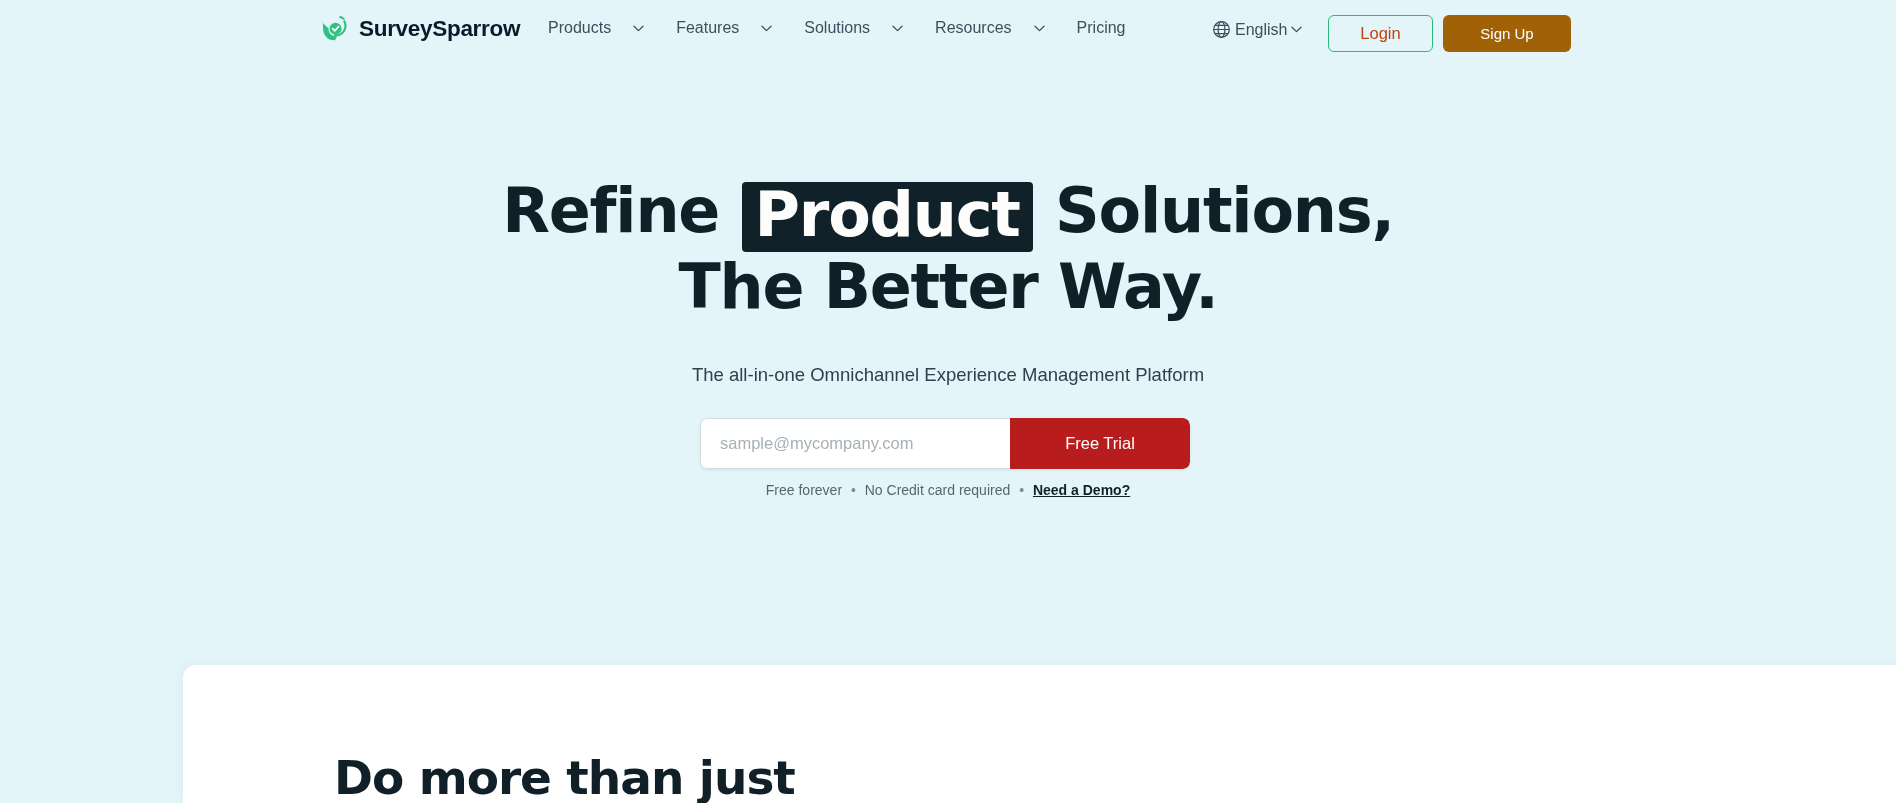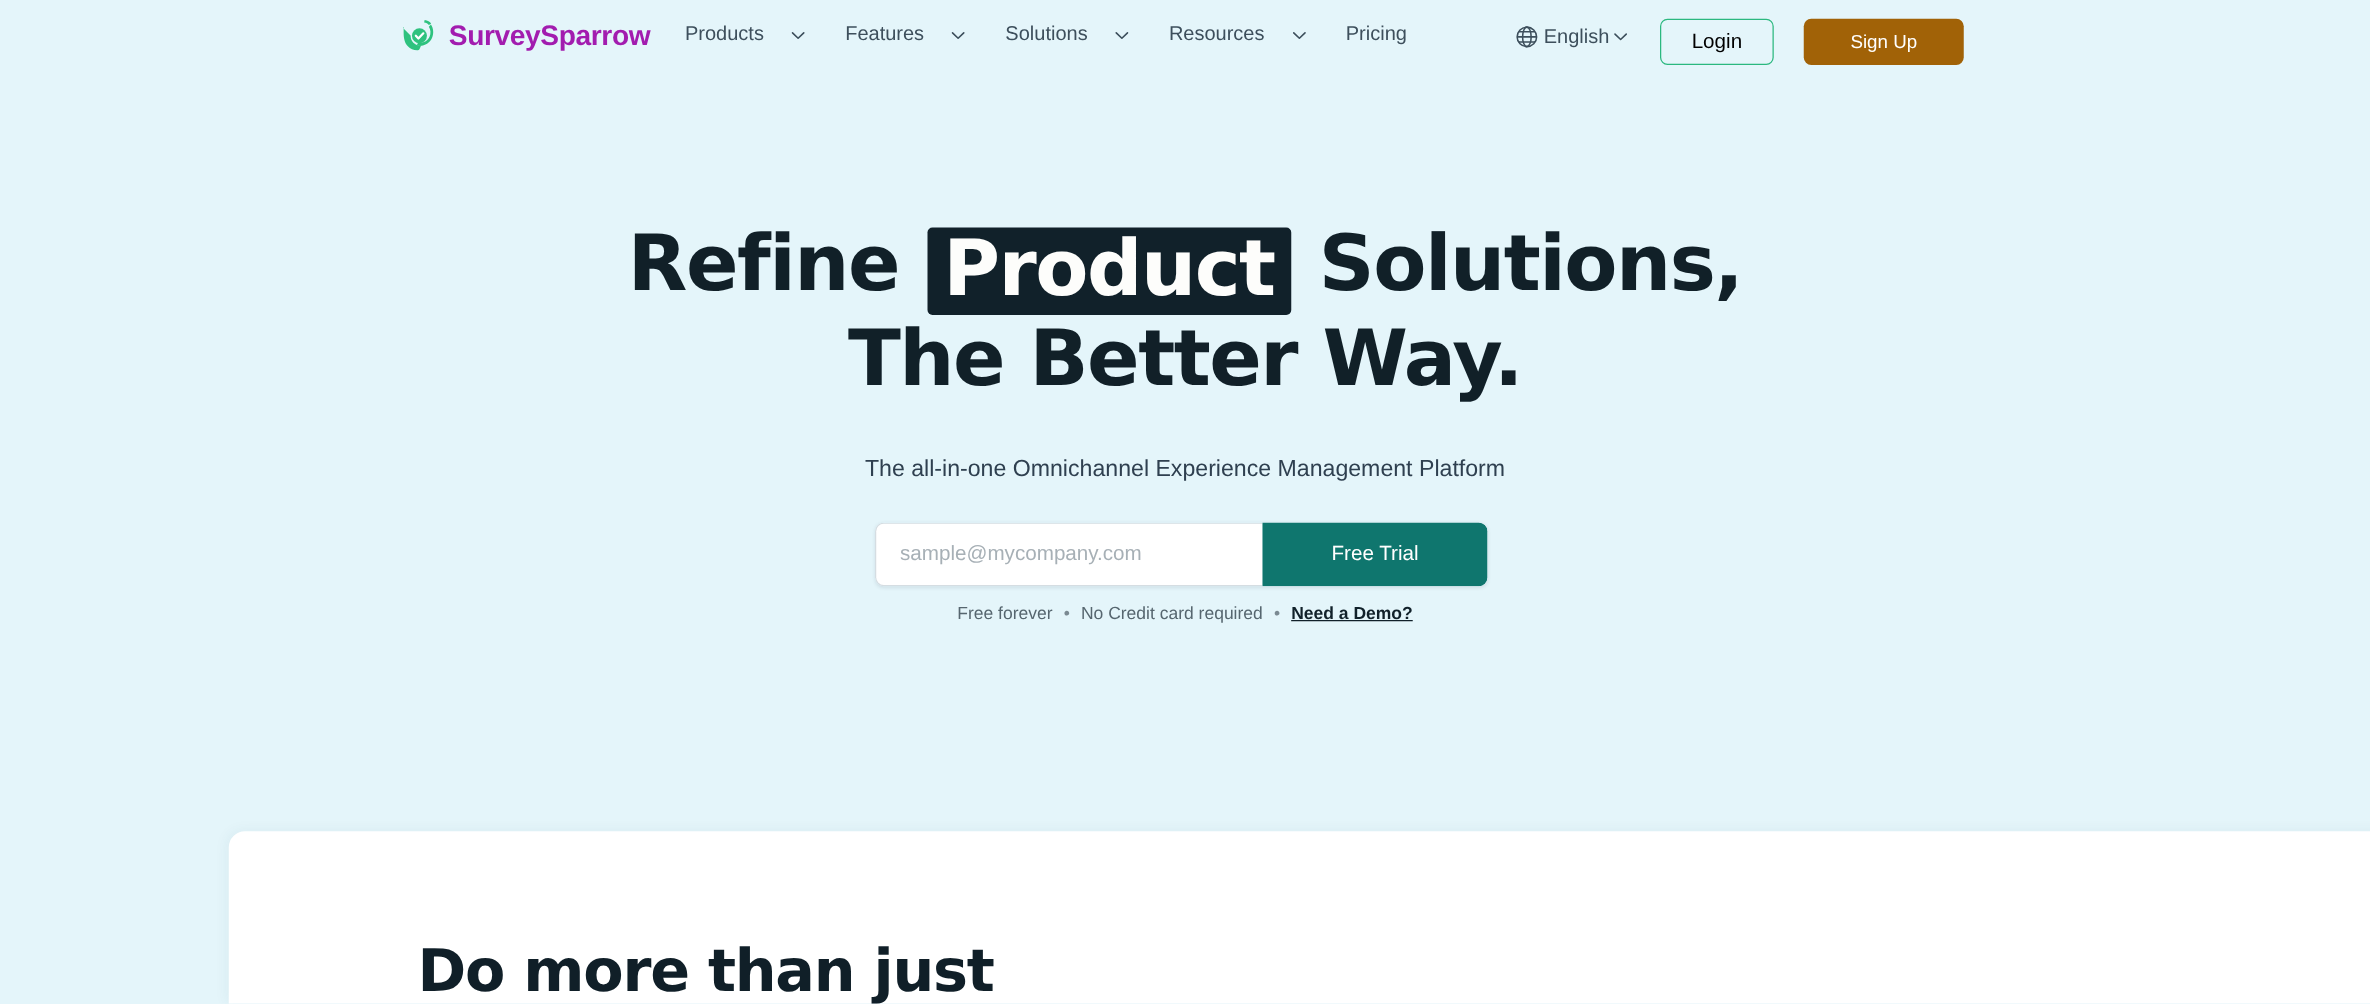--- a/index.html
+++ b/index.html
@@ -16,21 +16,21 @@
     position:absolute;top:0;left:0;width:1896px;height:66px;
     display:flex;align-items:center;
   }
   .brand{
     position:absolute;left:320px;top:14px;
     display:flex;align-items:center;gap:9px;
     text-decoration:none;
   }
   .brand-logo{width:30px;height:30px;display:block;}
   .brand-name{
-    font-size:22.5px;font-weight:bold;color:#a21caf;
+    font-size:22.5px;font-weight:bold;color:#0f172a;
     letter-spacing:-0.3px;line-height:1;white-space:nowrap;
   }
 
   .nav-links{
     position:absolute;left:548px;top:20px;
     display:flex;align-items:center;gap:32px;
   }
   .nav-item{
     display:flex;align-items:center;gap:22px;
     font-size:16px;color:#3d4f5c;white-space:nowrap;
@@ -40,23 +40,23 @@
   .chev svg{display:block;}
   .lang{
     position:absolute;left:1212px;top:20px;
     display:flex;align-items:center;gap:4px;
     font-size:16px;color:#3d4f5c;cursor:pointer;line-height:1;
   }
   .globe{width:19px;height:19px;display:block;flex:0 0 auto;}
 
   .btn-login{
     position:absolute;left:1328px;top:15px;
-    width:91px;height:37px;
+    width:105px;height:37px;
     border:1.5px solid #2bb87f;border-radius:6px;
-    background:transparent;color:#000000;
+    background:transparent;color:#c2410c;
     font-size:16.5px;font-family:inherit;
     display:flex;align-items:center;justify-content:center;
     cursor:pointer;
   }
   .btn-signup{
     position:absolute;left:1443px;top:15px;
     width:128px;height:37px;
     border:none;border-radius:6px;
     background:#a16207;color:#ffffff;
     font-size:15px;font-family:inherit;
@@ -105,21 +105,21 @@
     border-radius:7px 0 0 7px;
     background:#ffffff;
     padding:0 19px;
     font-size:16.5px;font-family:inherit;color:#11212a;
     outline:none;
   }
   .email-field::placeholder{color:#a7b0b6;}
   .btn-trial{
     width:180px;height:51px;
     border:none;border-radius:0 7px 7px 0;
-    background:#0f766e;color:#ffffff;
+    background:#b91c1c;color:#ffffff;
     font-size:16.5px;font-family:inherit;
     cursor:pointer;
   }
   .fineprint{
     position:absolute;left:0;top:481px;width:1896px;
     text-align:center;font-size:14px;color:#56666f;
     line-height:1.3;
   }
   .fp-sep{margin:0 5px;color:#7b8a92;}
   .fp-demo{

